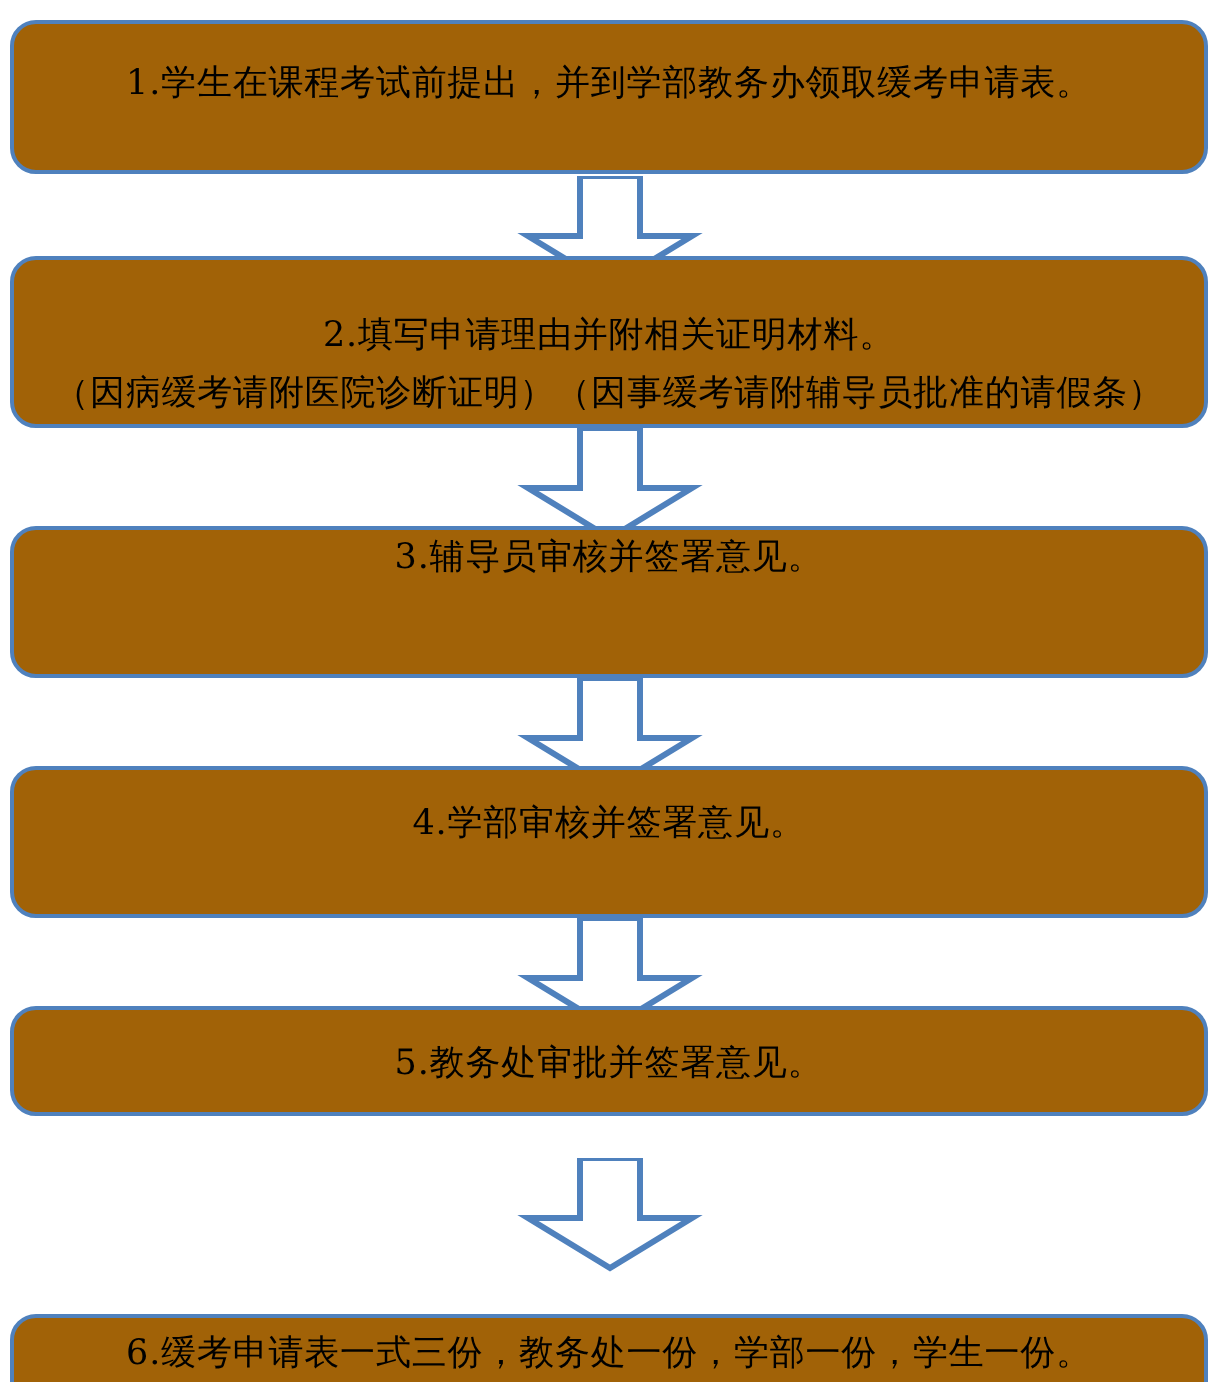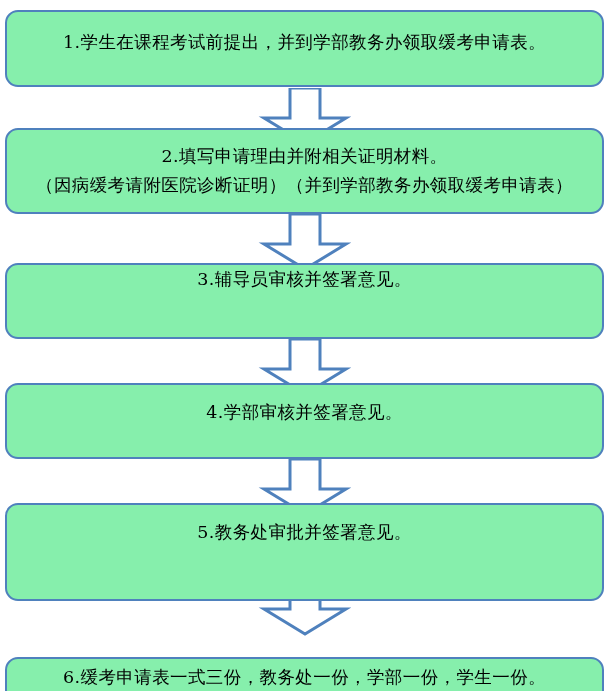--- a/index.html
+++ b/index.html
@@ -23,21 +23,21 @@
     width: 613px;
     height: 691px;
   }
 
   
   .node {
     position: absolute;
     left: 5px;
     width: 599px;
     box-sizing: border-box;
-    background: #86efac;
+    background: #a16207;
     border: 2px solid #4F81BD;
     border-radius: 13px;
     display: flex;
     flex-direction: column;
     align-items: center;
     z-index: 3;
   }
   .node-text {
     display: block;
     width: 100%;
@@ -45,24 +45,24 @@
     color: #000000;
     font-family: "DejaVu Serif", "Liberation Serif", serif;
     font-size: 17.5px;
     line-height: 29px;
     letter-spacing: 0.4px;
     white-space: nowrap;
   }
 
   
   #node-1 { top: 10px;  height: 77px;  padding-top: 16px; }
-  #node-2 { top: 128px; height: 86px;  padding-top: 12px; }
+  #node-2 { top: 128px; height: 86px;  padding-top: 12px; justify-content: flex-end; }
   #node-3 { top: 263px; height: 76px;  }
   #node-4 { top: 383px; height: 76px;  padding-top: 13px; align-items: center; }
-  #node-5 { top: 503px; height: 98px;  padding-top: 13px; }
+  #node-5 { top: 503px; height: 55px;  padding-top: 13px; }
   #node-6 { top: 617px; height: 70px;  padding-top: 4px; margin-top: 40px; }
 
   
   .arrow {
     position: absolute;
     left: 257px;
     width: 96px;
     height: 58px;
     z-index: 2;
   }
@@ -84,21 +84,21 @@
   </div>
 
   <div class="arrow" id="arrow-1">
     <svg viewBox="0 0 96 58" xmlns="http://www.w3.org/2000/svg">
       <polygon points="33,0 63,0 63,30 89,30 48,55 7,30 33,30" fill="#FFFFFF" stroke="#4F81BD" stroke-width="3" stroke-linejoin="miter"></polygon>
     </svg>
   </div>
 
   <div class="node" id="node-2">
     <span class="node-text">2.填写申请理由并附相关证明材料。</span>
-    <span class="node-text">（因病缓考请附医院诊断证明）（并到学部教务办领取缓考申请表）</span>
+    <span class="node-text">（因病缓考请附医院诊断证明）（因事缓考请附辅导员批准的请假条）</span>
   </div>
 
   <div class="arrow" id="arrow-2">
     <svg viewBox="0 0 96 58" xmlns="http://www.w3.org/2000/svg">
       <polygon points="33,0 63,0 63,30 89,30 48,55 7,30 33,30" fill="#FFFFFF" stroke="#4F81BD" stroke-width="3" stroke-linejoin="miter"></polygon>
     </svg>
   </div>
 
   <div class="node" id="node-3">
     <span class="node-text">3.辅导员审核并签署意见。</span>

